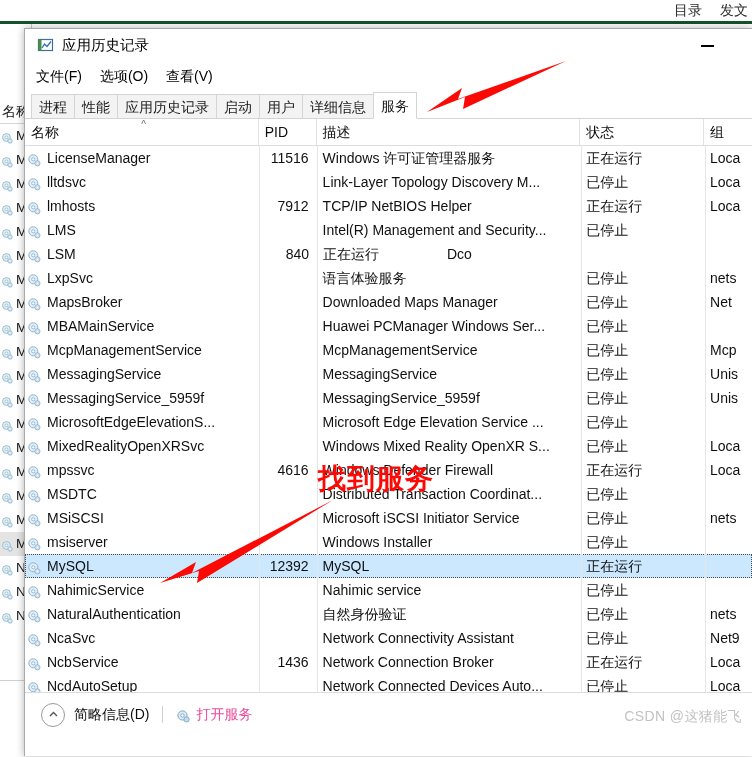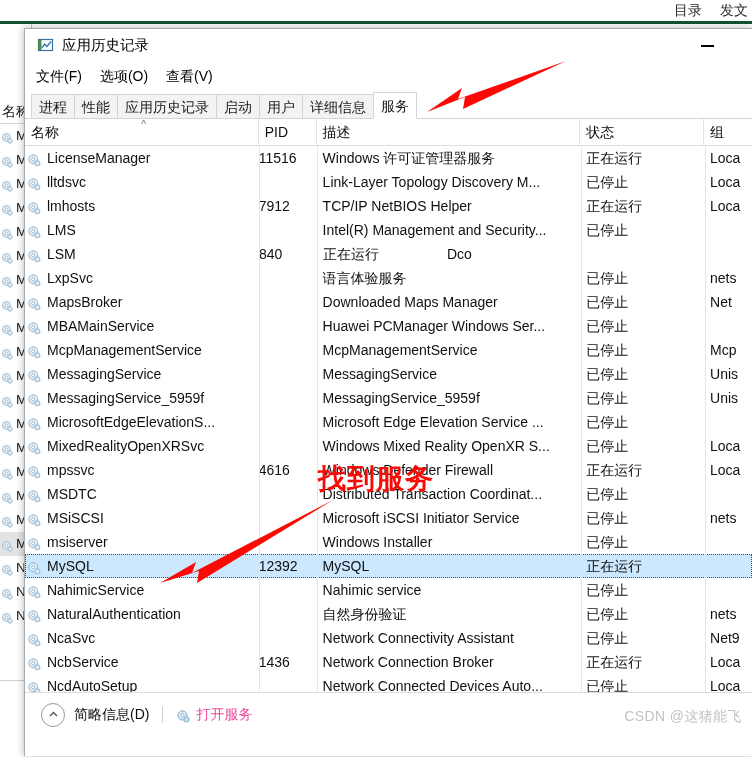--- a/index.html
+++ b/index.html
@@ -199,21 +199,21 @@
     background: #cce8ff;
     outline: 1px dotted #4a4a4a;
     outline-offset: -1px;
   }
   .td {
     overflow: hidden; white-space: nowrap;
     padding-left: 6px;
     height: 24px; line-height: 24px;
   }
   .td-name { width: 234px; display: flex; align-items: center; padding-left: 2px; }
-  .td-pid  { width: 58px; text-align: left; padding-right: 8px; padding-left: 0;}
+  .td-pid  { width: 58px; text-align: right; padding-right: 8px; padding-left: 0;}
   .td-desc { width: 264px; }
   .td-stat { width: 124px; }
   .td-grp  { width: 48px; }
   .gear {
     width: 15px; height: 15px;
     margin-right: 5px; flex: 0 0 auto;
     display: inline-block;
   }
   .colline {
     position: absolute; top: 0; bottom: 0;

